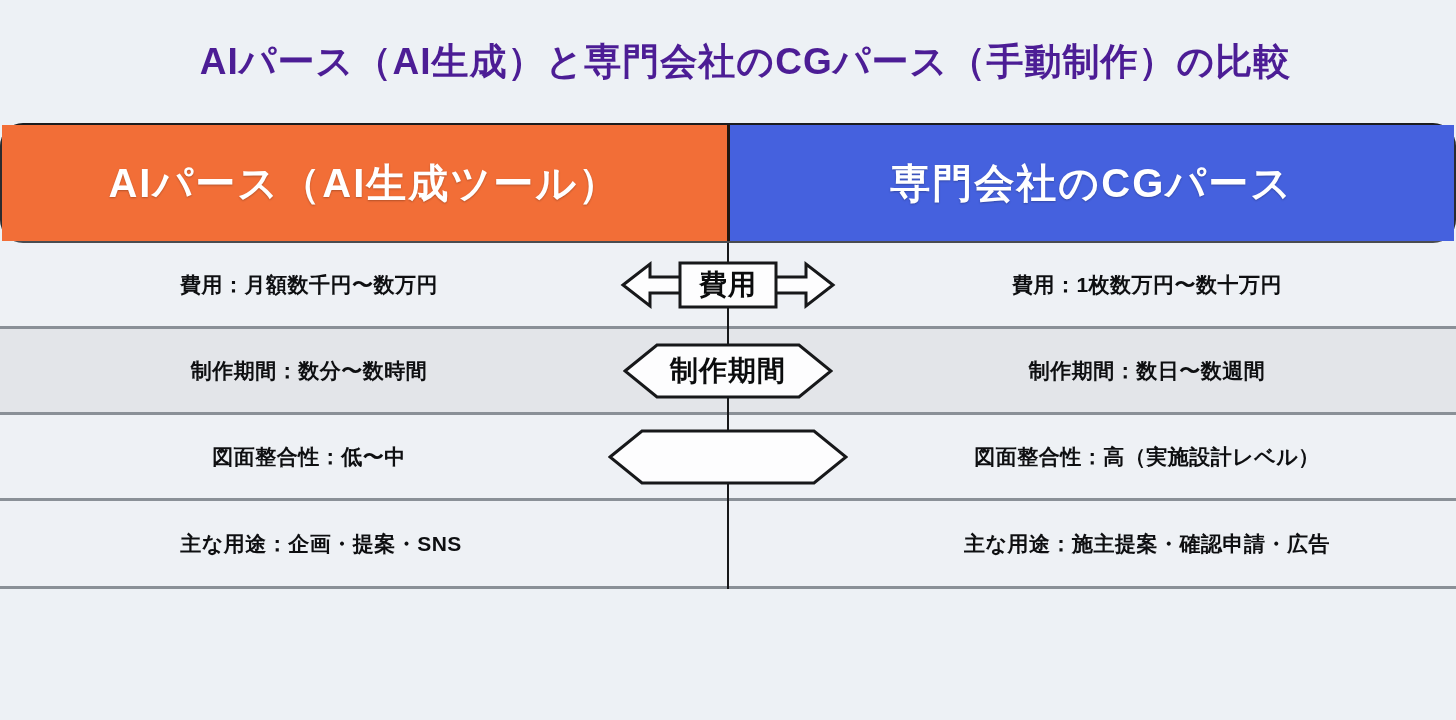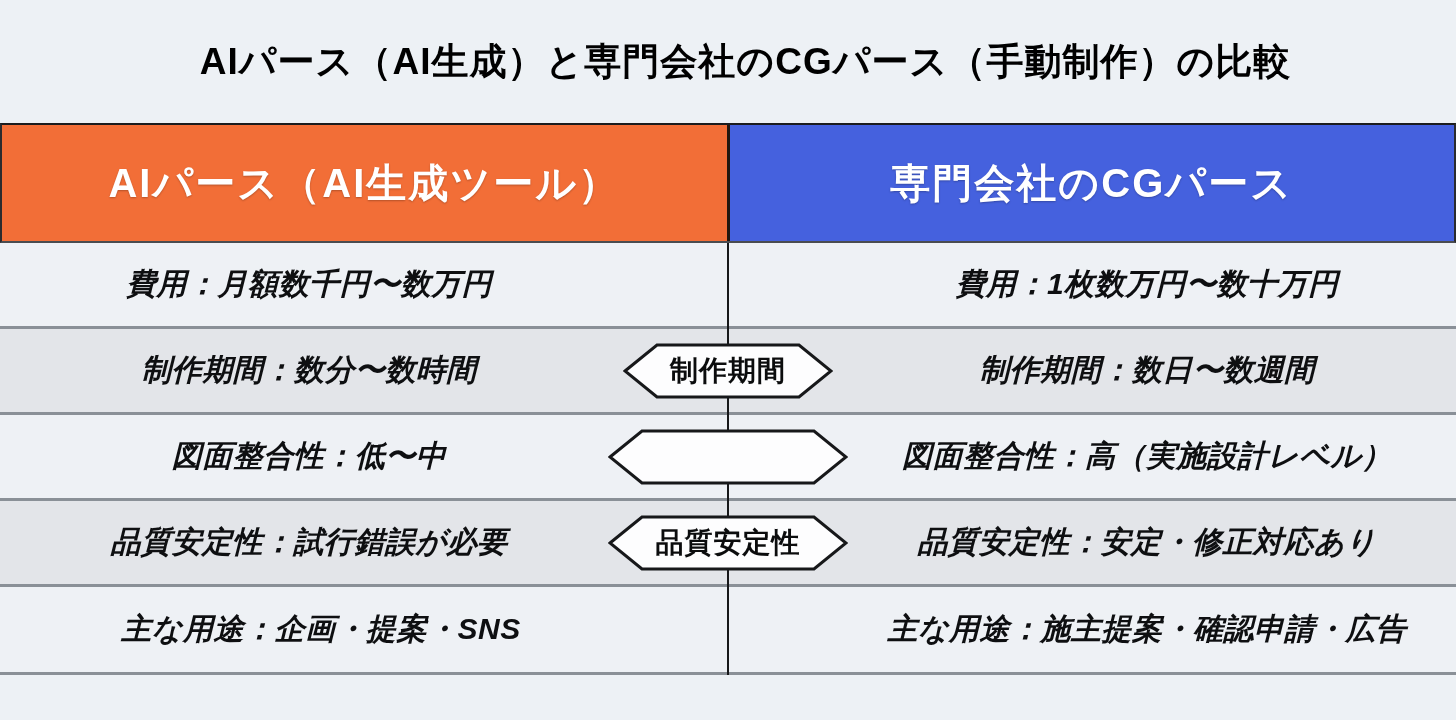--- a/index.html
+++ b/index.html
@@ -10,28 +10,28 @@
     color:var(--text-main,#0e0f11);
   }
   .page { width:1456px; height:720px; position:relative; }
 
   
   .title-bar {
     height:123px; display:flex; align-items:center; justify-content:center;
     background:var(--bg-page,#edf1f5);
   }
   .title {
-    font-size:37px; font-weight:900; letter-spacing:1px; color:#000000;margin-left:35px;
+    font-size:37px; font-weight:900; letter-spacing:1px; color:#4c1d95;margin-left:35px;
   }
 
   
   .header-row {
     height:120px; display:flex;
     border-top:2px solid #1b1c1e; border-bottom:2px solid #4a4c50;
-    border-left:2px solid #2a2b2e; border-right:2px solid #2a2b2e;
+    border-left:2px solid #2a2b2e; border-right:2px solid #2a2b2e;border-radius:23px;
   }
   .col-header {
     flex:1 1 0; display:flex; align-items:center; justify-content:center;
   }
   .col-header .hdr-label {
     color:#ffffff; font-size:40px; font-weight:900; letter-spacing:2px;
     text-shadow:0 1px 2px rgba(0,0,0,.25);
   }
   .col-header.left  { background:var(--accent-left,#f26e37); }
   .col-header.right { background:var(--accent-right,#4561de); }
@@ -46,21 +46,21 @@
   .row {
     position:relative; display:flex; align-items:center;
     height:86px; border-bottom:3px solid var(--separator,#8a9097);
   }
   .row:last-child { height:88px;padding-left:12px; }
   .row.shade-light { background:var(--row-light,#eef1f5); }
   .row.shade-dark  { background:var(--row-dark,#e3e5e9); }
   .cell { display:flex; align-items:center; justify-content:center; }
   .cell.left  { width:618px; }
   .cell.right { width:618px; margin-left:auto; }
-  .cell .cell-text { font-size:30px; font-weight:900; letter-spacing:0.5px; white-space:nowrap;font-style:italic; }
+  .cell .cell-text { font-size:21px; font-weight:900; letter-spacing:0.5px; white-space:nowrap; }
 
   
   .badge {
     position:absolute; left:728px; top:50%; transform:translate(-50%,-50%);
     z-index:2; display:flex; align-items:center; justify-content:center;
   }
   .badge svg { position:absolute; inset:0; }
   .badge .badge-label {
     position:relative; font-size:28px; font-weight:900; letter-spacing:1px;
     color:#0b0c0d; white-space:nowrap;
@@ -93,20 +93,28 @@
   <div class="rows">
     <div class="vline"></div>
 
     <div class="row shade-light">
       <div class="cell left">
         <span class="cell-text">費用：月額数千円〜数万円</span>
       </div>
       <div class="cell right">
         <span class="cell-text">費用：1枚数万円〜数十万円</span>
       </div>
+      <div class="badge badge-arrow">
+        <svg viewBox="0 0 216 60" width="216" height="60">
+          <polygon points="3,30 30,9 30,22 62,22 62,38 30,38 30,51" fill="#fdfdfe" stroke="#17181a" stroke-width="3" stroke-linejoin="miter"></polygon>
+          <polygon points="213,30 186,9 186,22 154,22 154,38 186,38 186,51" fill="#fdfdfe" stroke="#17181a" stroke-width="3" stroke-linejoin="miter"></polygon>
+          <rect x="60" y="8" width="96" height="44" fill="#fdfdfe" stroke="#17181a" stroke-width="3"></rect>
+        </svg>
+        <span class="badge-label">費用</span>
+      </div>
     </div>
 
     <div class="row shade-dark">
       <div class="cell left">
         <span class="cell-text">制作期間：数分〜数時間</span>
       </div>
       <div class="cell right">
         <span class="cell-text">制作期間：数日〜数週間</span>
       </div>
       <div class="badge badge-hex4">
@@ -124,34 +132,20 @@
       <div class="cell right">
         <span class="cell-text">図面整合性：高（実施設計レベル）</span>
       </div>
       <div class="badge badge-hex5">
         <svg viewBox="0 0 240 58" width="240" height="58">
           <polygon points="2,29 34,3 206,3 238,29 206,55 34,55" fill="#fdfdfe" stroke="#17181a" stroke-width="3" stroke-linejoin="miter"></polygon>
         </svg>
       </div>
     </div>
 
-    <div class="row shade-dark">
-      <div class="cell left">
-        <span class="cell-text">品質安定性：試行錯誤が必要</span>
-      </div>
-      <div class="cell right">
-        <span class="cell-text">品質安定性：安定・修正対応あり</span>
-      </div>
-      <div class="badge badge-hex5">
-        <svg viewBox="0 0 240 58" width="240" height="58">
-          <polygon points="2,29 34,3 206,3 238,29 206,55 34,55" fill="#fdfdfe" stroke="#17181a" stroke-width="3" stroke-linejoin="miter"></polygon>
-        </svg>
-        <span class="badge-label">品質安定性</span>
-      </div>
-    </div>
 
     <div class="row shade-light">
       <div class="cell left">
         <span class="cell-text">主な用途：企画・提案・SNS</span>
       </div>
       <div class="cell right">
         <span class="cell-text">主な用途：施主提案・確認申請・広告</span>
       </div>
     </div>
 

